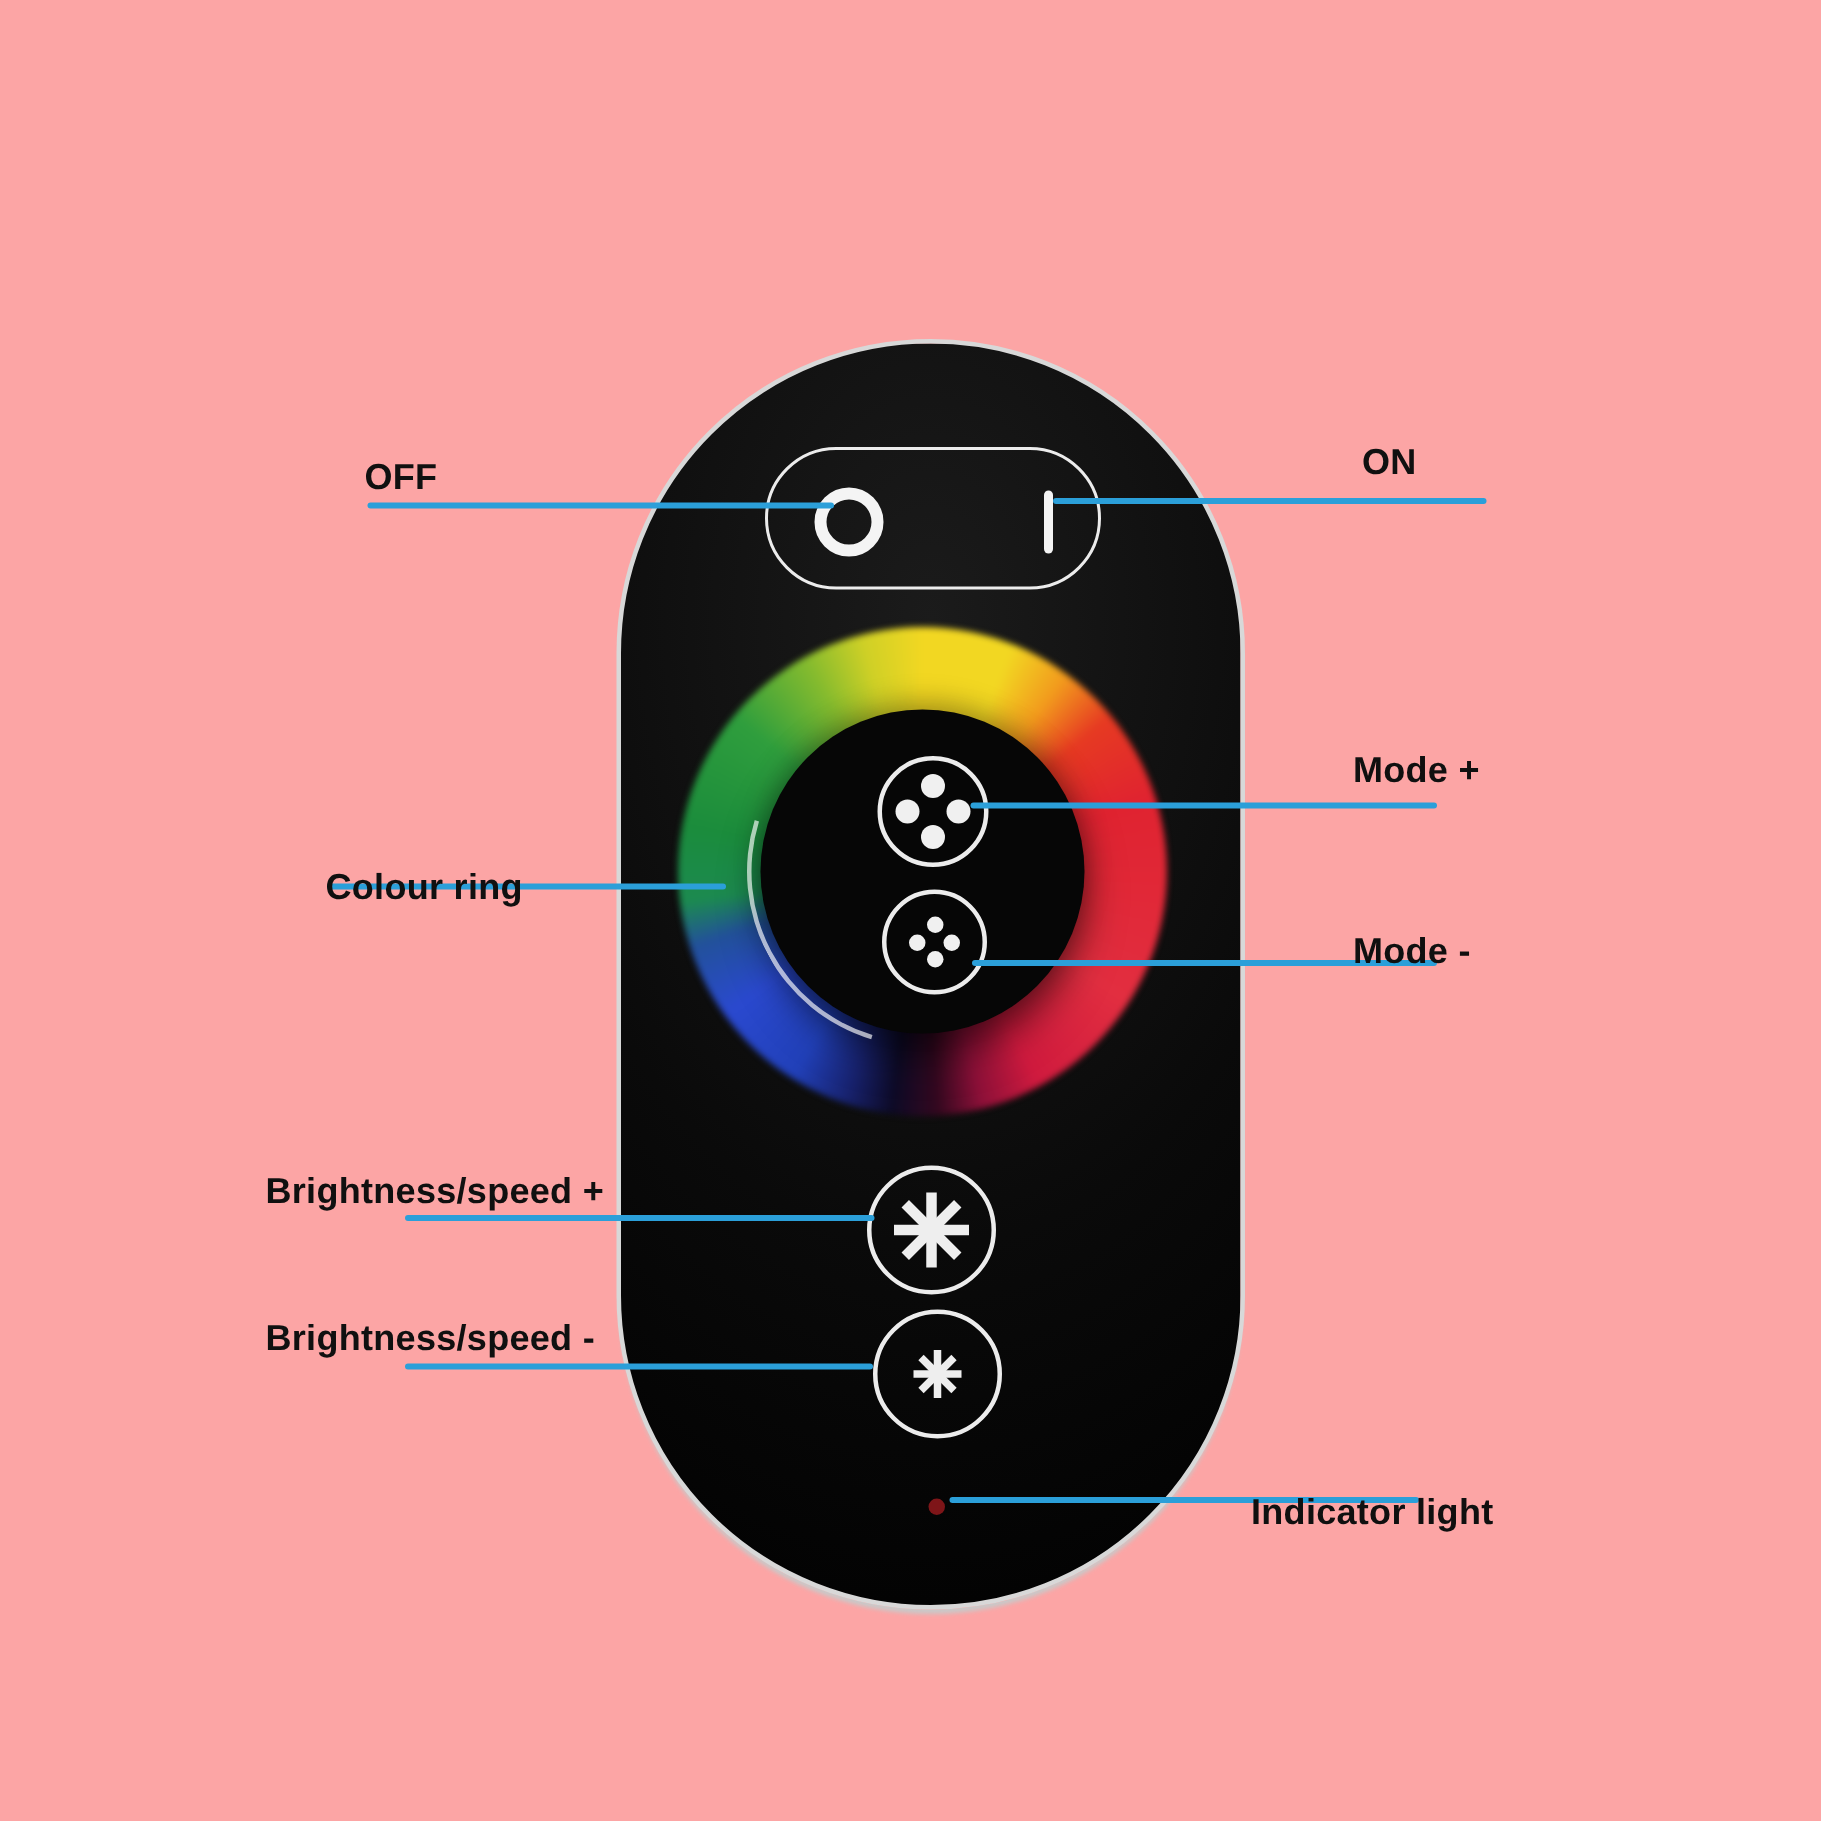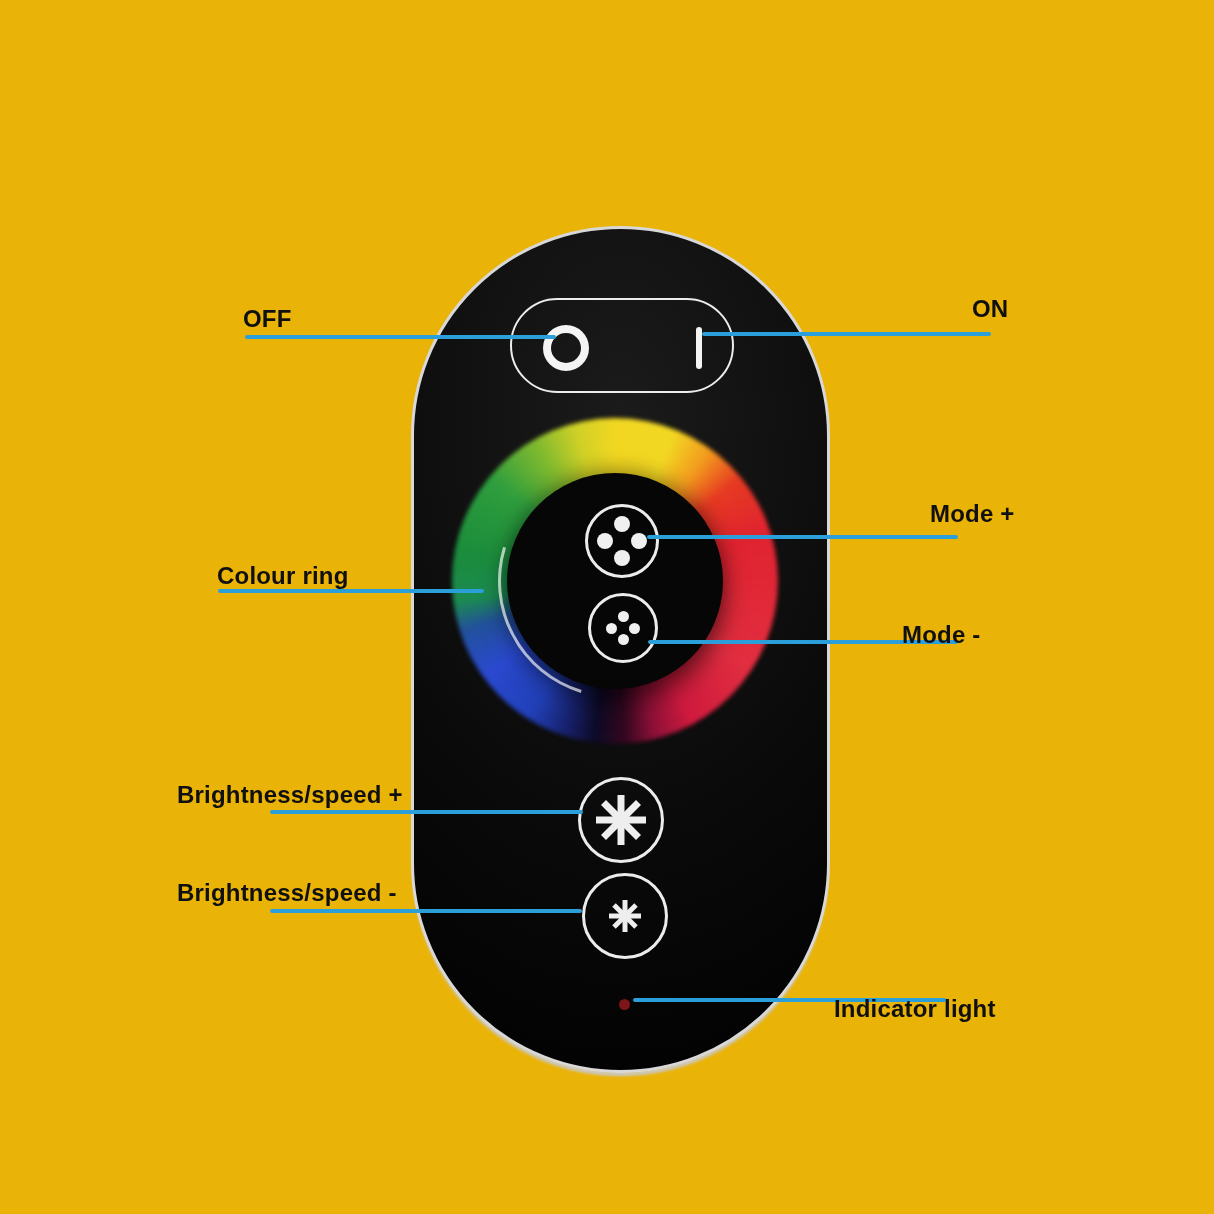--- a/index.html
+++ b/index.html
@@ -1,19 +1,19 @@
 <!DOCTYPE html>
 <html><head>
 <meta charset="utf-8">
 <style>
   * { margin:0; padding:0; box-sizing:border-box; }
   html,body { background:#fff; }
   .stage {
     position:relative; width:1214px; height:1214px;
-    background:#eab308; overflow:hidden;
+    background:#fca5a5; overflow:hidden;
     font-family:"Liberation Sans", sans-serif;
   }
 
   
   .remote {
     position:absolute; left:411px; top:226px; width:419px; height:847px;
     border-radius:210px;
     background:radial-gradient(120% 90% at 50% 22%, #1b1b1b 0%, #0a0a0a 55%, #000 100%);
     border:3px solid #d8d8d8;
     box-shadow:0 5px 3px -2px #c9c9c9;
@@ -149,21 +149,21 @@
   <div class="leader" style="left: 245px; top: 335px; width: 311px; background: rgb(43, 159, 217);"></div>
   <div class="leader" style="left: 702px; top: 332px; width: 289px; background: rgb(43, 159, 217);"></div>
   <div class="leader" style="left: 218px; top: 589px; width: 266px; background: rgb(43, 159, 217);"></div>
   <div class="leader" style="left: 647px; top: 535px; width: 311px; background: rgb(43, 159, 217);"></div>
   <div class="leader" style="left: 648px; top: 640px; width: 310px; background: rgb(43, 159, 217);"></div>
   <div class="leader" style="left: 270px; top: 810px; width: 313px; background: rgb(43, 159, 217);"></div>
   <div class="leader" style="left: 270px; top: 909px; width: 312px; background: rgb(43, 159, 217);"></div>
   <div class="leader" style="left: 633px; top: 998px; width: 313px; background: rgb(43, 159, 217);"></div>
 
   <div class="lbl" style="left: 243px; top: 307px; color: rgb(16, 16, 16);">OFF</div>
-  <div class="lbl" style="left: 972px; top: 297px; color: rgb(16, 16, 16);">ON</div>
-  <div class="lbl" style="left: 217px; top: 564px; color: rgb(16, 16, 16);">Colour ring</div>
-  <div class="lbl" style="left: 902px; top: 502px; color: rgb(16, 16, 16); margin-left: 28px;">Mode +</div>
+  <div class="lbl" style="left: 908px; top: 297px; color: rgb(16, 16, 16);">ON</div>
+  <div class="lbl" style="left: 217px; top: 580px; color: rgb(16, 16, 16);">Colour ring</div>
+  <div class="lbl" style="left: 902px; top: 502px; color: rgb(16, 16, 16);">Mode +</div>
   <div class="lbl" style="left: 902px; top: 623px; color: rgb(16, 16, 16);">Mode -</div>
   <div class="lbl" style="left: 177px; top: 783px; color: rgb(16, 16, 16);">Brightness/speed +</div>
   <div class="lbl" style="left: 177px; top: 881px; color: rgb(16, 16, 16); text-align: center;">Brightness/speed -</div>
   <div class="lbl" style="left: 834px; top: 965px; color: rgb(16, 16, 16); margin-top: 32px;">Indicator light</div>
 
 </div>
 
 </body></html>

